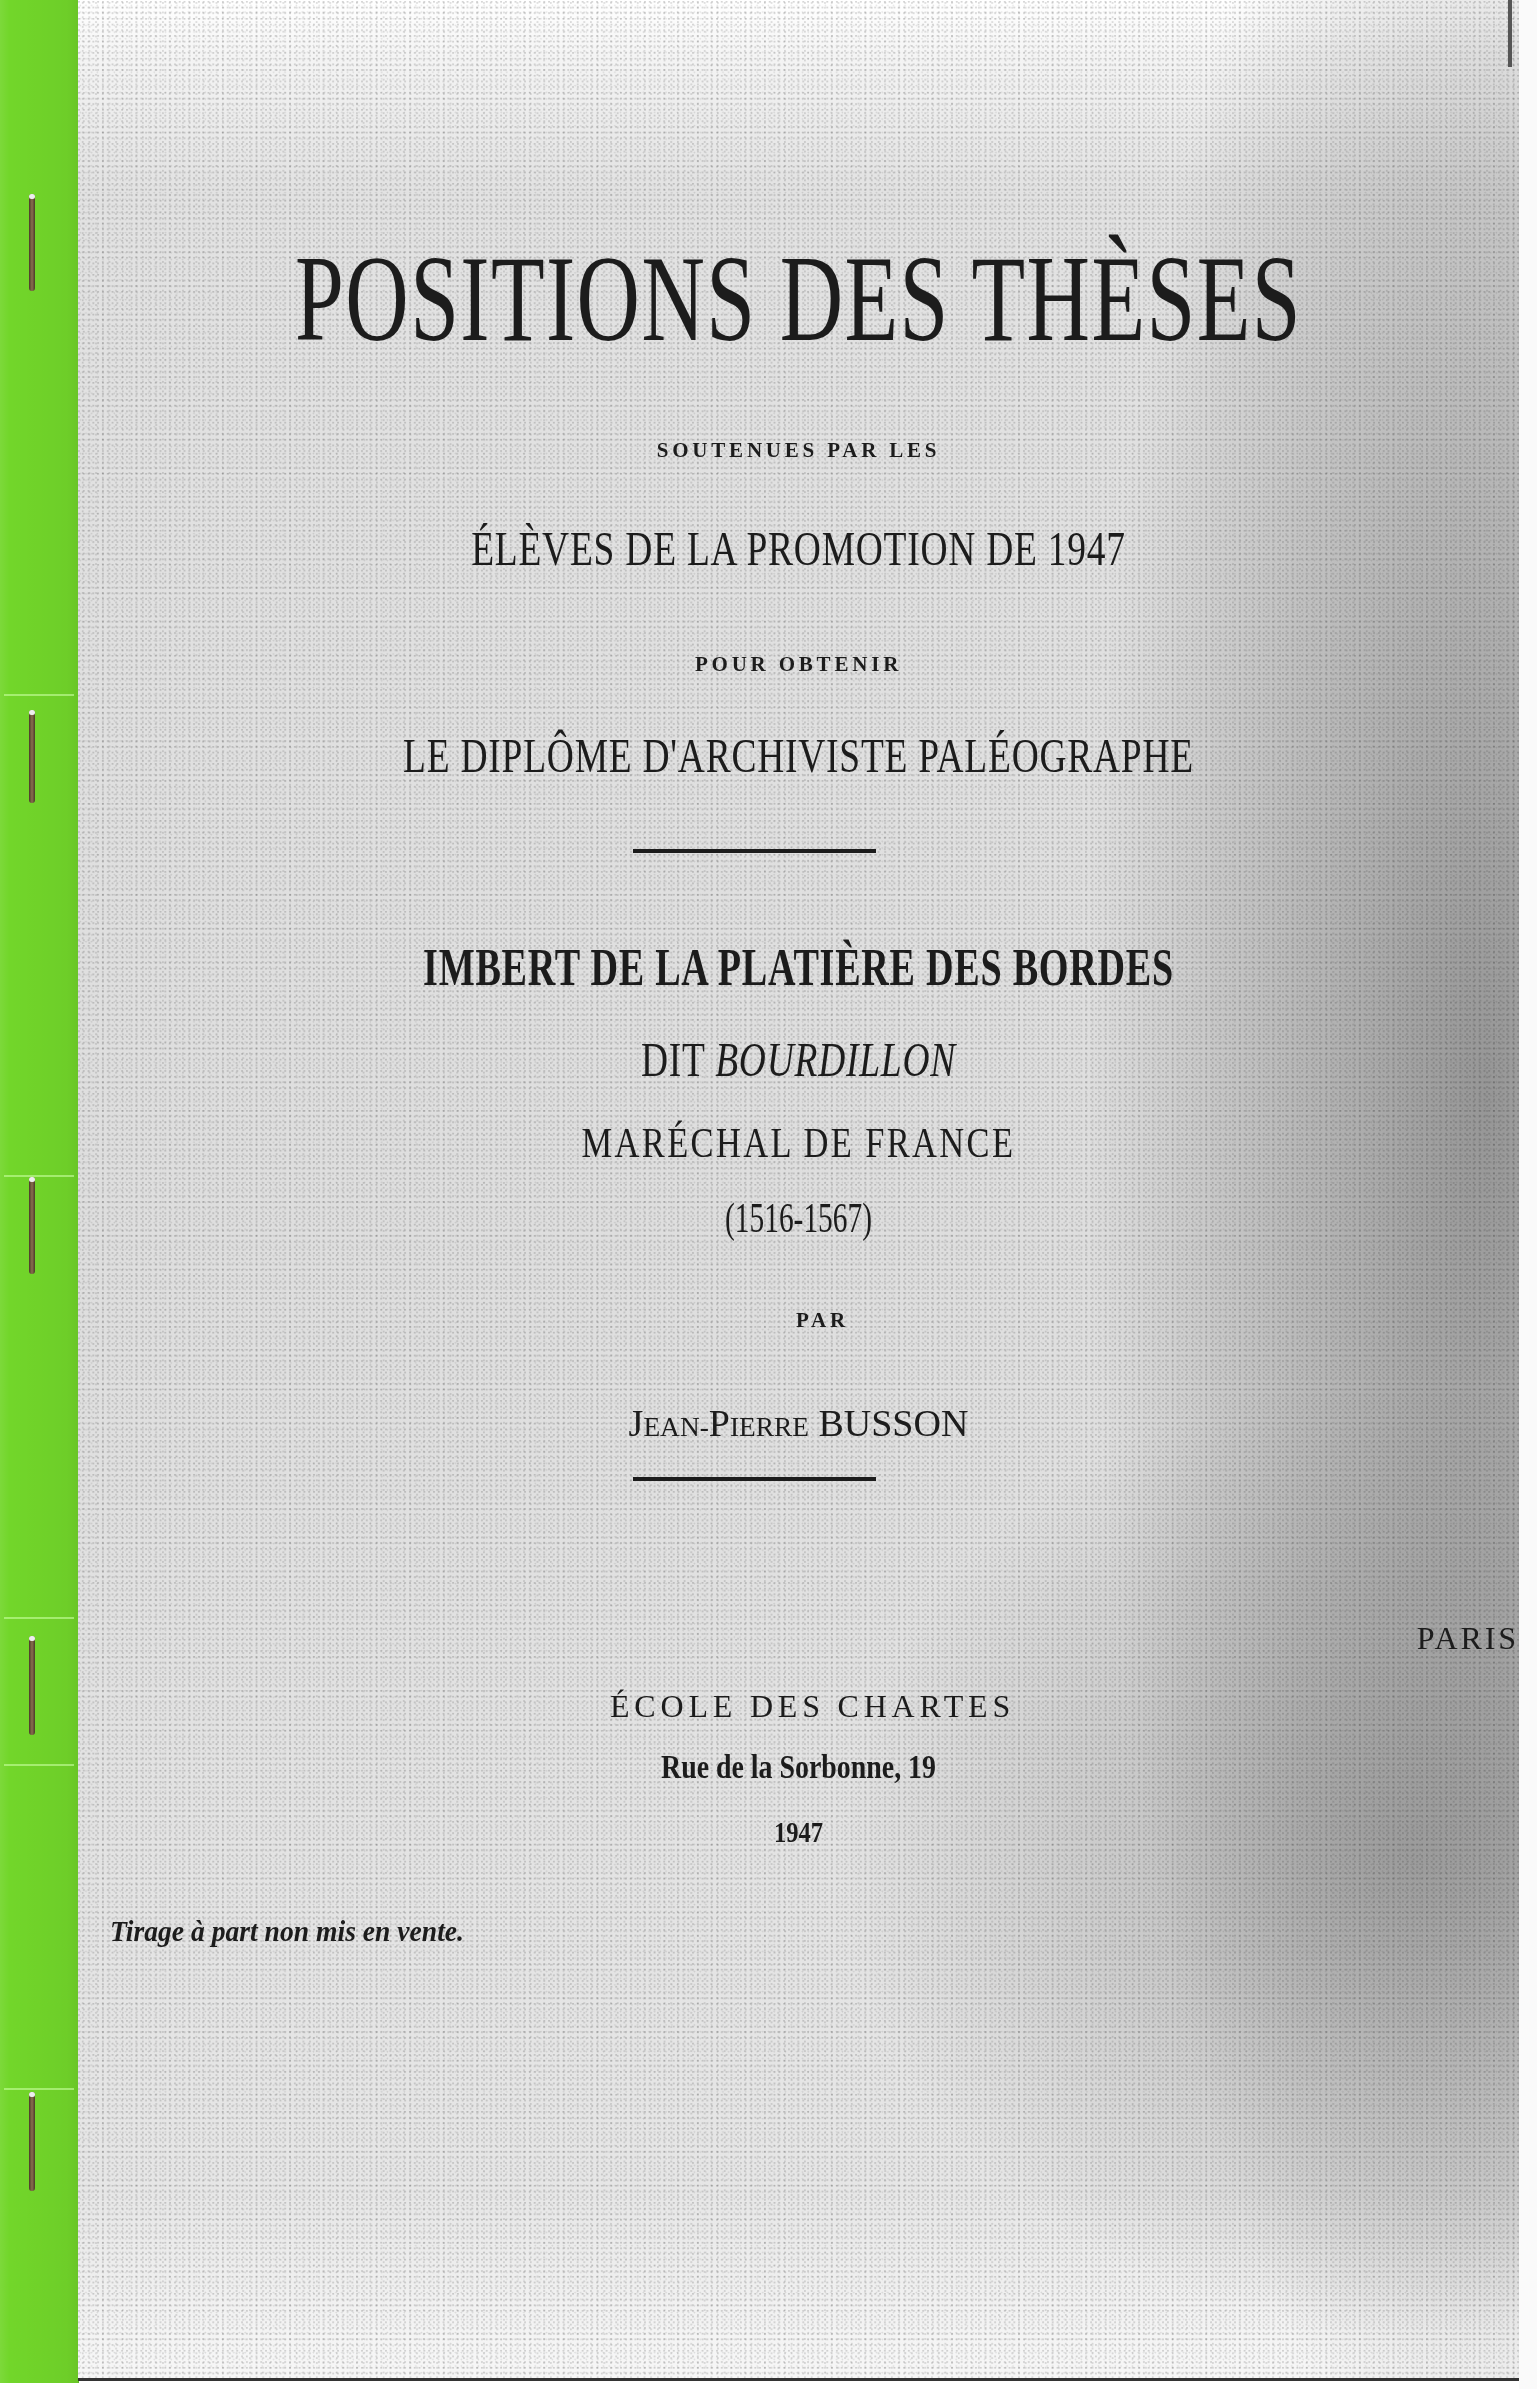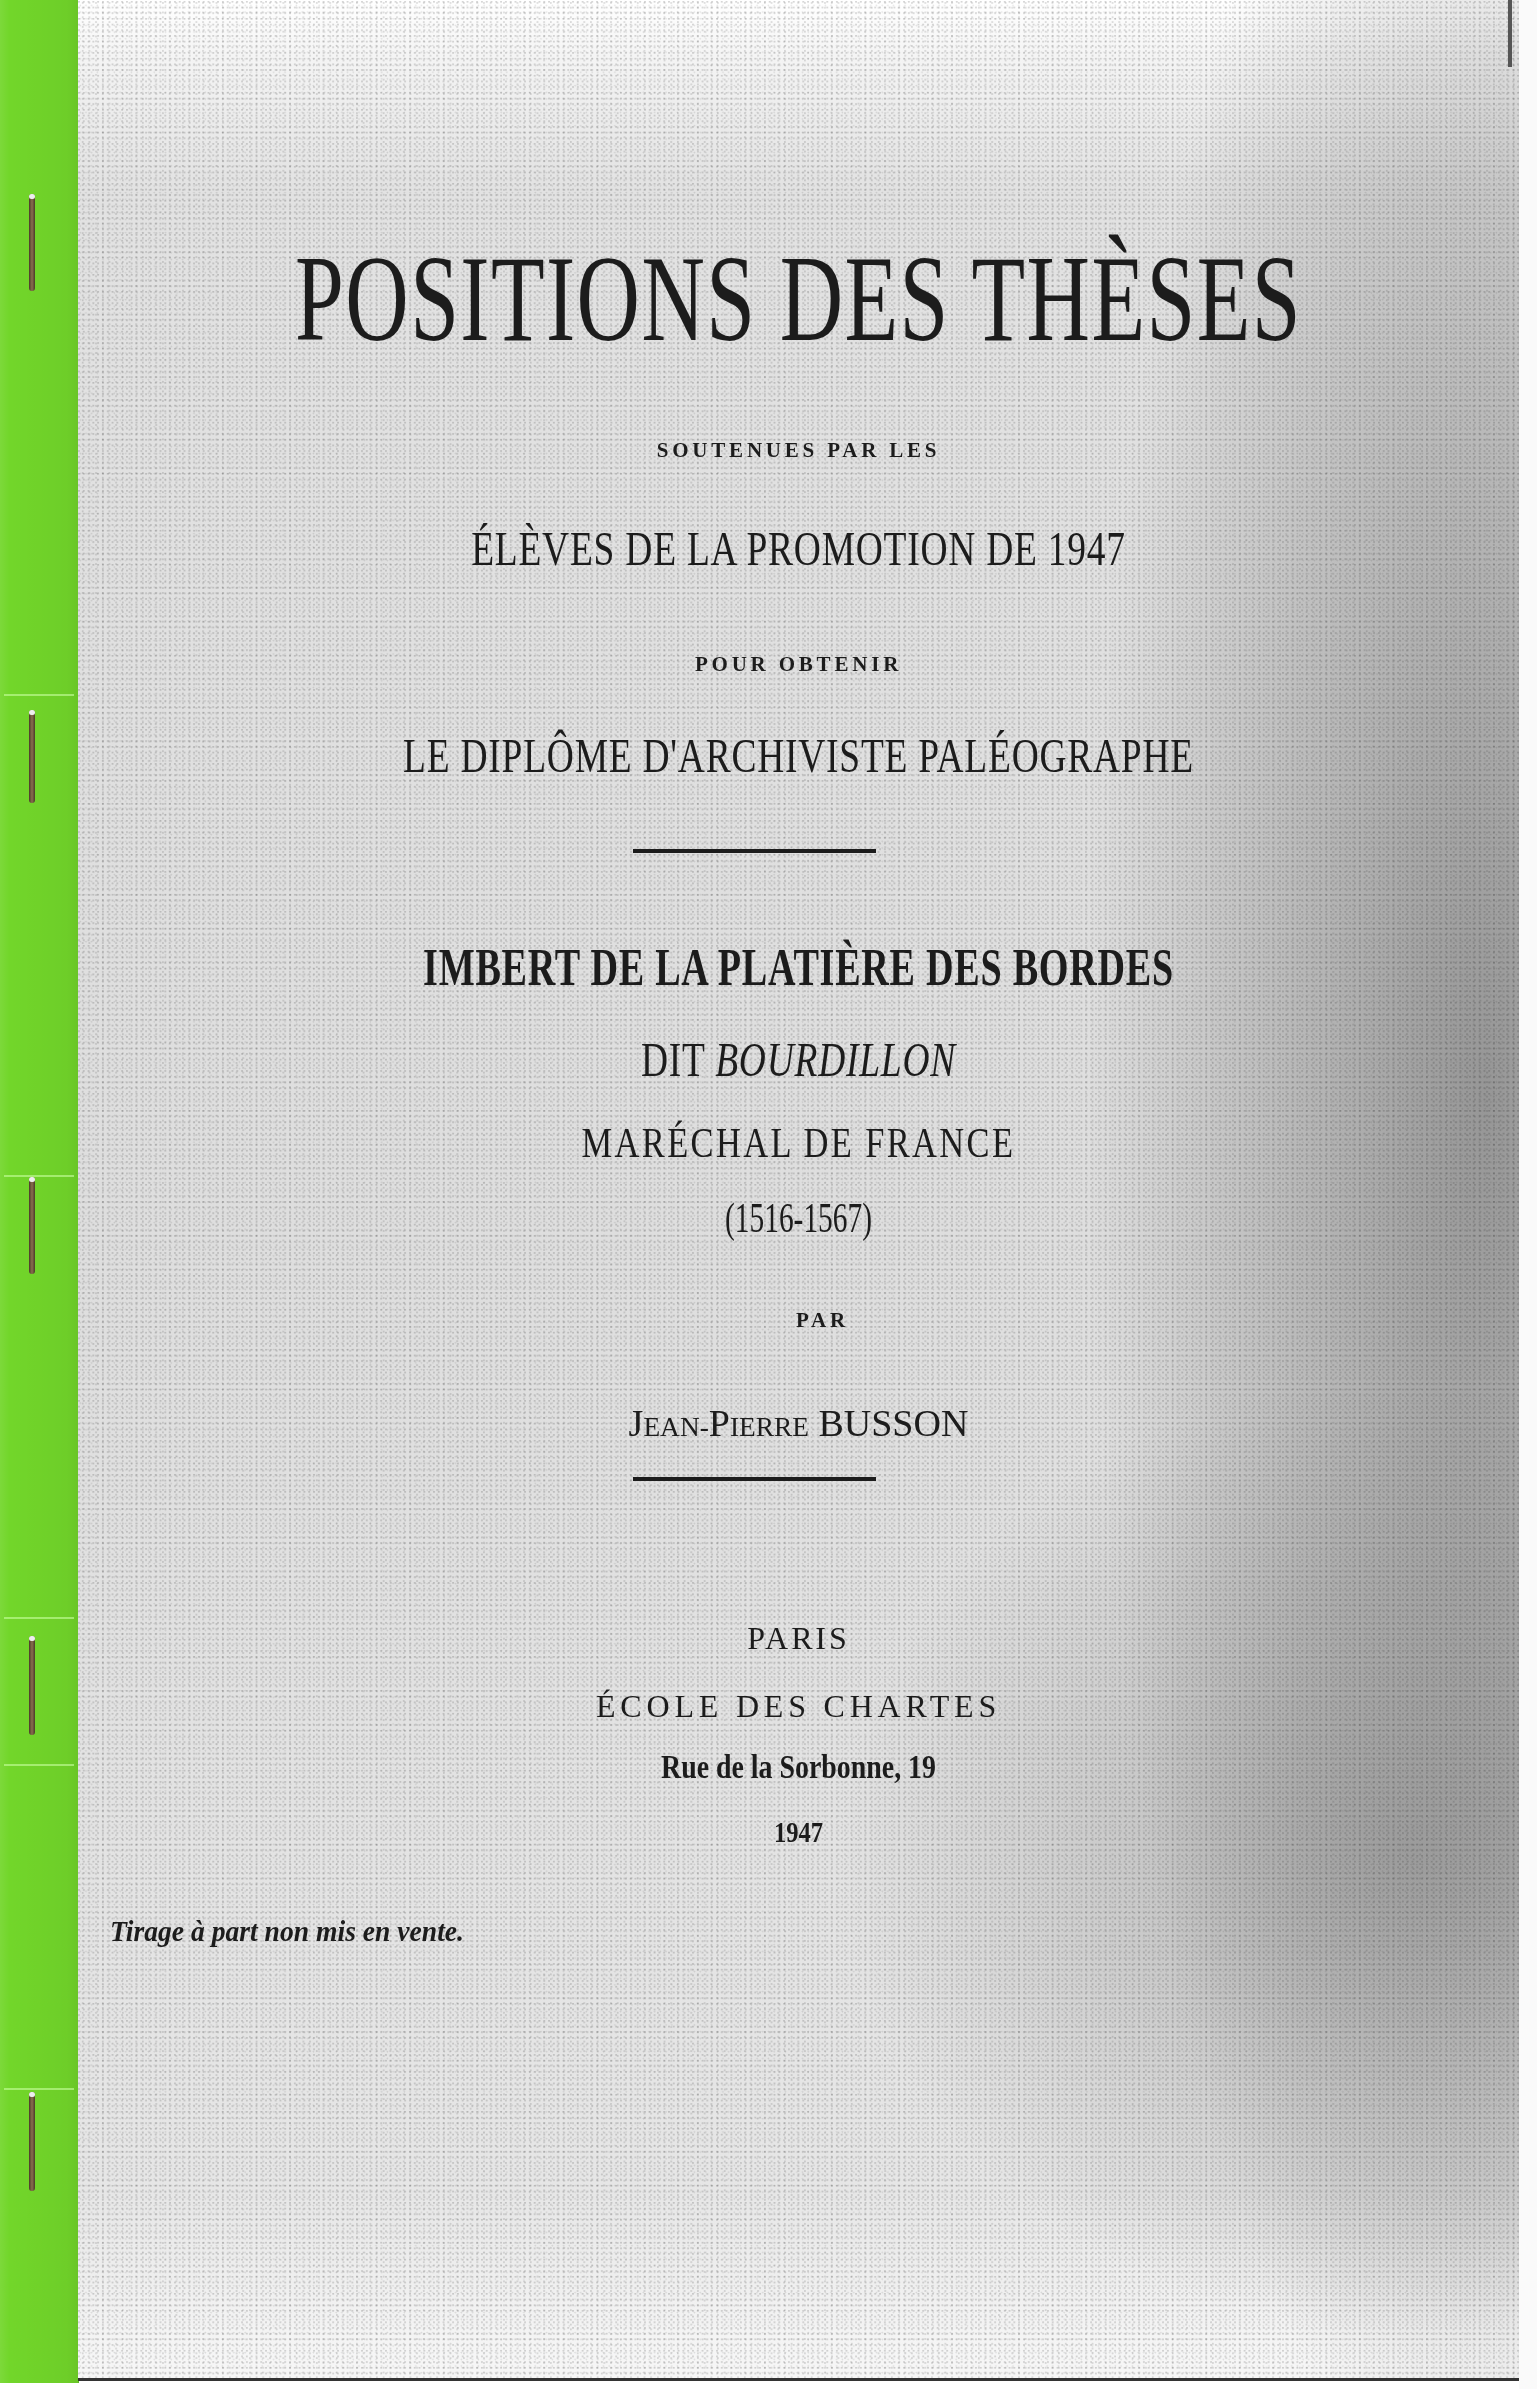--- a/index.html
+++ b/index.html
@@ -106,19 +106,19 @@
 <div class="line t-h3" style="top:1194px;transform:scaleX(0.7);letter-spacing:0;">(1516-1567)</div>
 
 <div class="line t-small-caps" style="top:1308px;margin-left:24px;">PAR</div>
 <div class="line t-name" style="top:1365px;margin-top:36px;">
   <span>J</span><span class="sc">EAN-</span><span>P</span><span class="sc">IERRE</span>
   <span>BUSSON</span>
 </div>
 
 <div class="rule" style="left:633px;top:1477px;width:243px;"></div>
 
-<div class="line t-imprint" style="top:1620px;">PARIS</div>
-<div class="line t-imprint" style="top:1688px;letter-spacing:4.8px;">ÉCOLE DES CHARTES</div>
+<div class="line t-imprint" style="top:1620px;text-align:right;">PARIS</div>
+<div class="line t-imprint" style="top:1688px;letter-spacing:4.8px;padding-left:14px;">ÉCOLE DES CHARTES</div>
 <div class="line t-addr" style="top:1748px;">Rue de la Sorbonne, 19</div>
 <div class="line t-addr" style="top:1815px;font-size:30px;">1947</div>
 
 <div class="note">Tirage à part non mis en vente.</div>
 
 
 </body></html>

